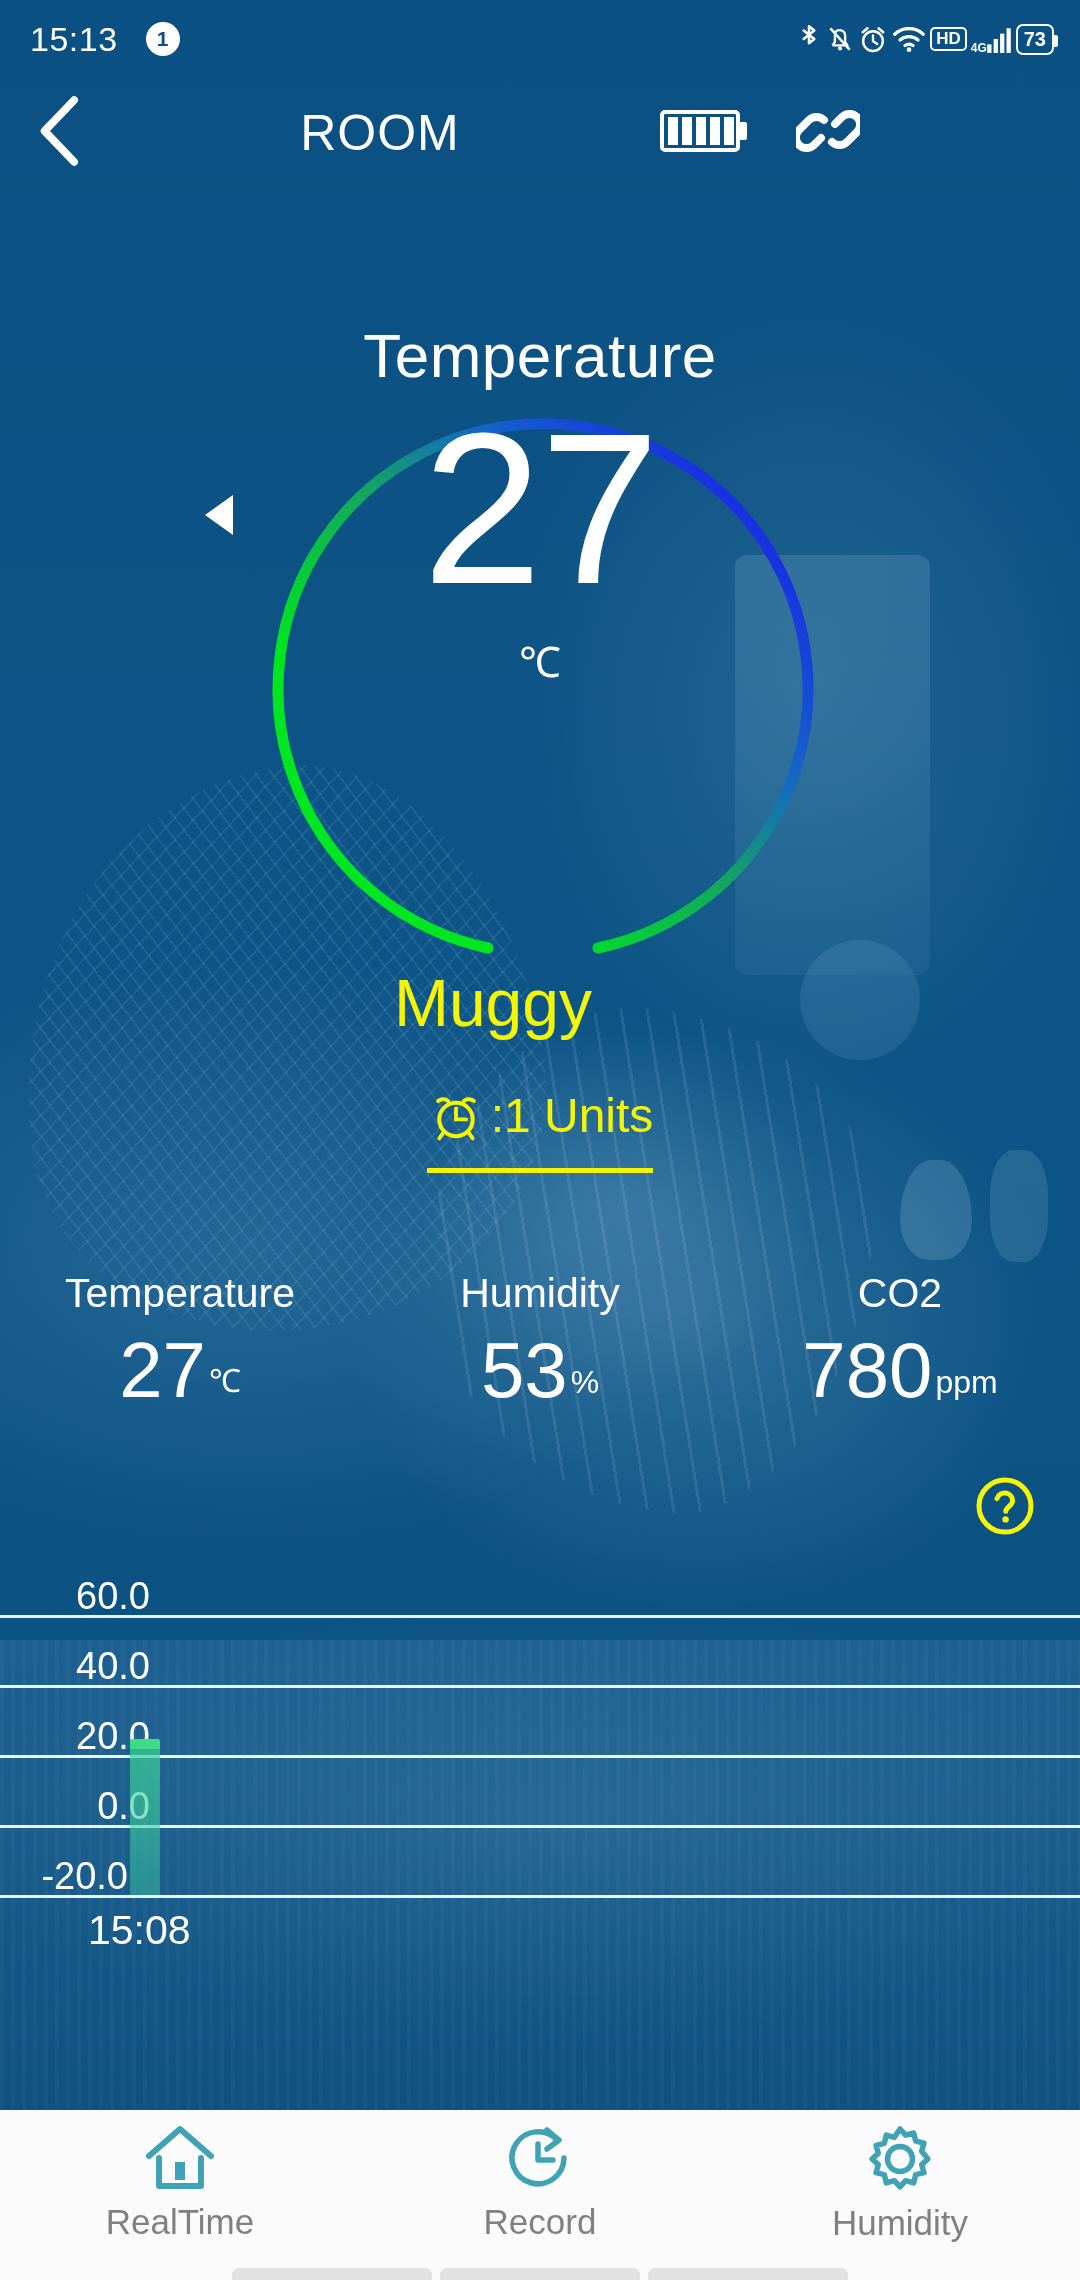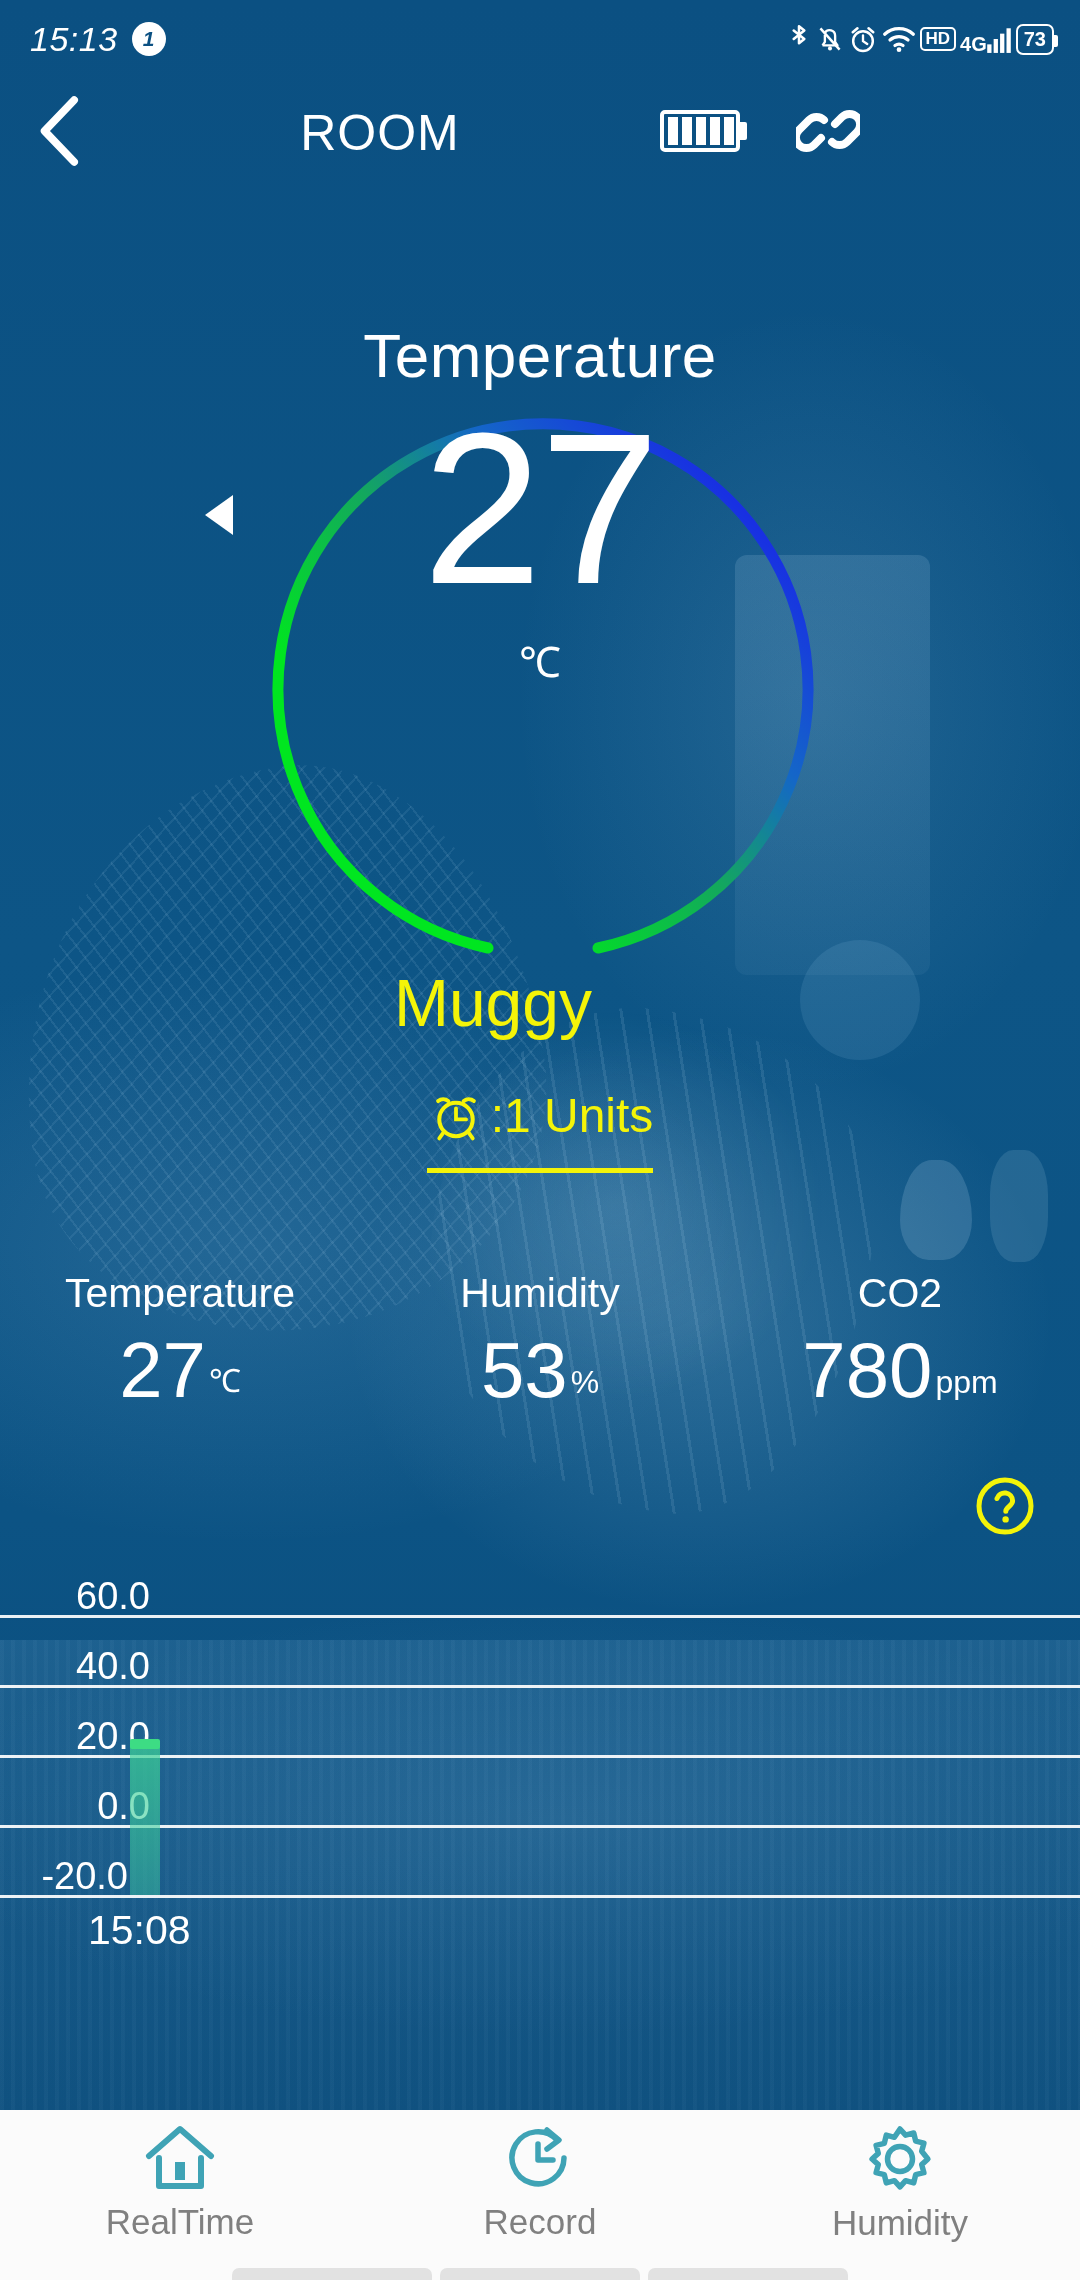--- a/index.html
+++ b/index.html
@@ -66,35 +66,35 @@
     position:absolute; left:800px; top:940px; width:120px; height:120px;
     background:rgba(160,205,238,0.12); border-radius:50%;
   }
 
   
   .statusbar {
     position:absolute; top:0; left:0; width:1080px; height:78px;
     display:flex; align-items:center; justify-content:space-between;
     padding:0 26px 0 30px; color:#fff; z-index:40;
   }
-  .sb-left { display:flex; align-items:center; gap:14px;font-style:italic; }
+  .sb-left { display:flex; align-items:center; gap:28px; }
   .sb-time { font-size:34px; letter-spacing:0.5px; }
   .sb-badge {
     width:34px; height:34px; border-radius:50%;
     background:#fff; color:#0b5082;
     font-size:21px; font-weight:bold;
     display:flex; align-items:center; justify-content:center;
   }
   .sb-right { display:flex; align-items:center; gap:4px; }
   .sb-right svg { display:block; }
   .sb-hd {
     border:2.5px solid #fff; border-radius:5px;
     font-size:17px; font-weight:bold; padding:1px 4px; line-height:1.1;
   }
-  .sb-4g { font-size:20px; font-weight:bold; line-height:1; margin-right:-3px;}
+  .sb-4g { font-size:12px; font-weight:bold; line-height:1; margin-right:-3px;}
   .sb-batt {
     border:2.5px solid #fff; border-radius:7px;
     font-size:20px; font-weight:bold; padding:0px 6px; line-height:1.35;
     position:relative;
   }
   .sb-batt::after{
     content:""; position:absolute; right:-6px; top:9px;
     width:4px; height:12px; background:#fff; border-radius:0 2px 2px 0;
   }
 

